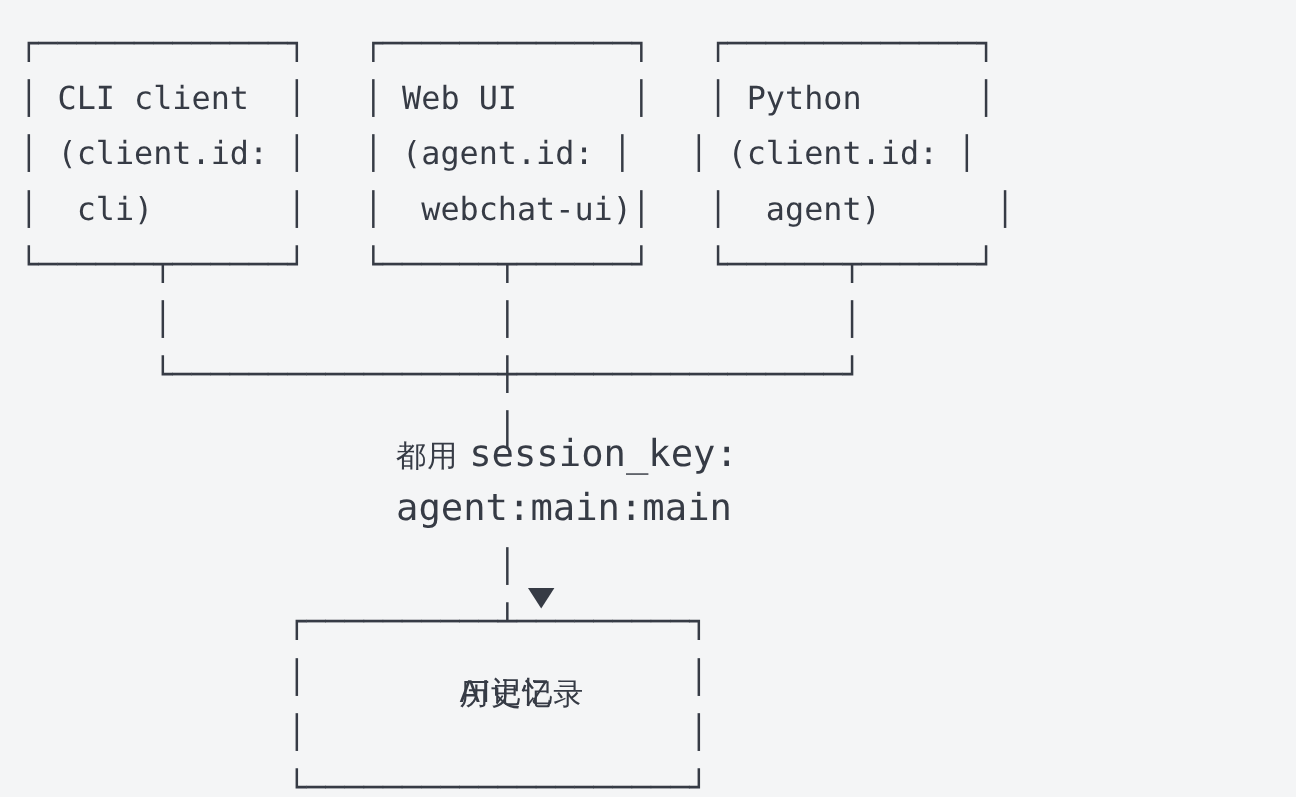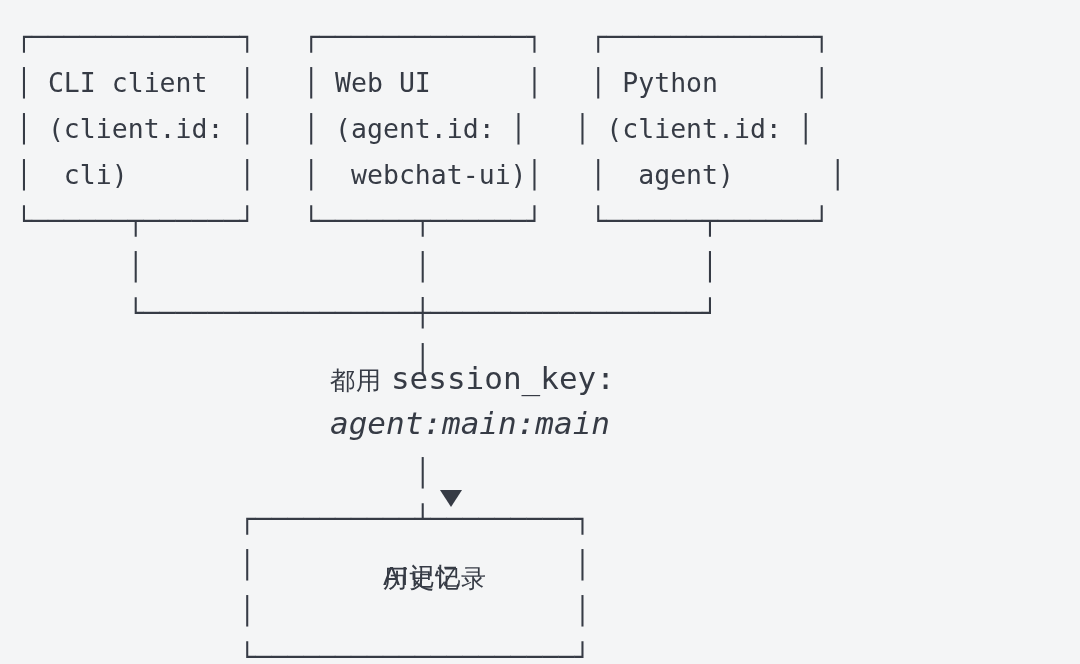--- a/index.html
+++ b/index.html
@@ -41,21 +41,21 @@
     position: absolute;
     margin: 0;
     padding: 0;
     font-family: "DejaVu Sans", "Liberation Sans", sans-serif;
     font-size: 25px;
     color: #363b45;
     white-space: pre;
     letter-spacing: 1px;
   }
   #session-label-1 { left: 330px; top: 360px; }
-  #session-label-2 { left: 330px; top: 405px; font-style: italic; }
+  #session-label-2 { left: 330px; top: 405px; }
   #memory-line-1   { left: 383px; top: 560px; }
   #memory-line-2   { left: 383px; top: 562px; }
 
   
   .mono-inline {
     font-family: "DejaVu Sans Mono", "Liberation Mono", monospace;
     font-size: 31px;
     letter-spacing: 0;
   }
 

